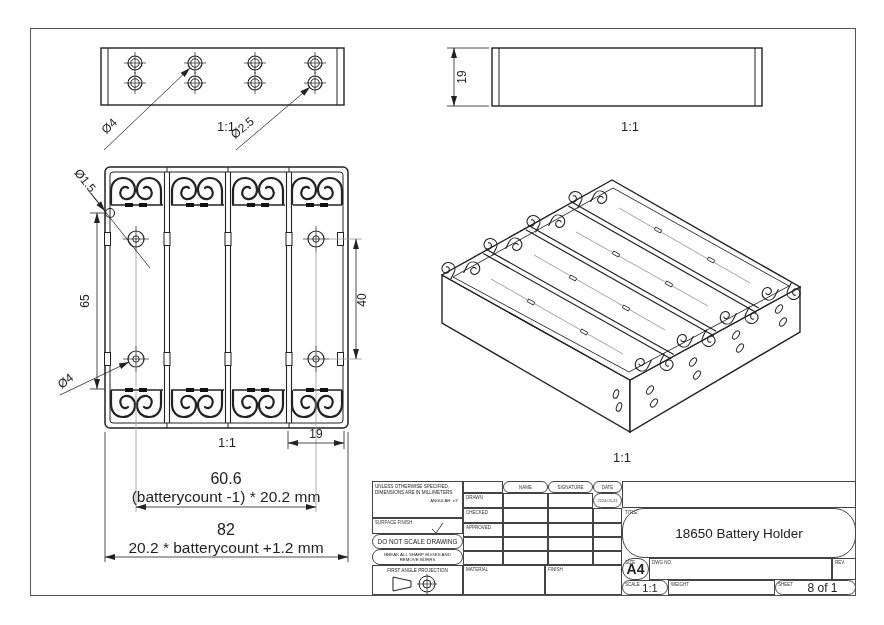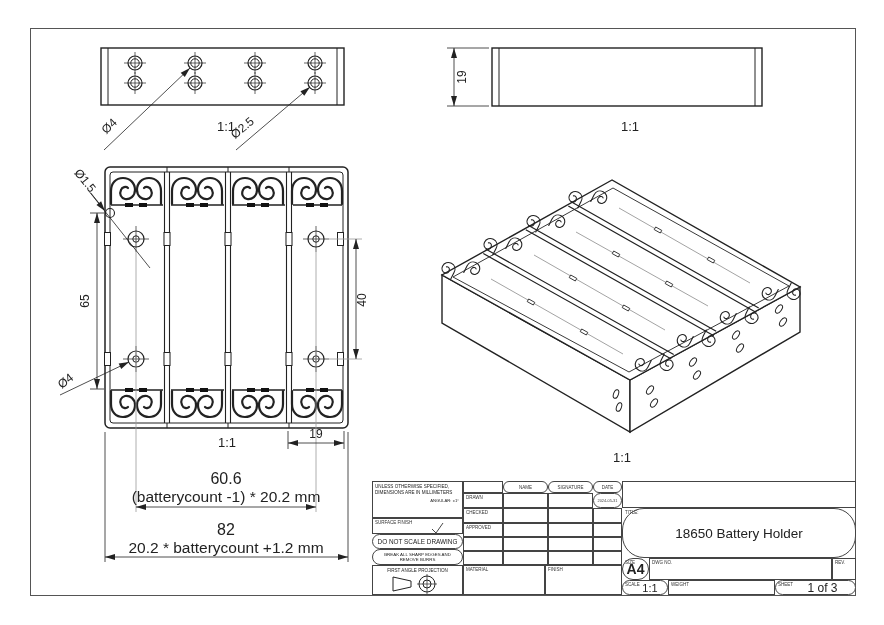--- a/index.html
+++ b/index.html
@@ -331,16 +331,16 @@
     </div>
     <div class="cell ctr" style="left:250px;top:99px;width:46px;height:15px;">
       <span class="lbl">SCALE</span>
       <span class="scaleval" style="margin-left:10px;">1:1</span>
     </div>
     <div class="cell" style="left:296px;top:99px;width:107px;height:15px;">
       <span class="lbl">WEIGHT</span>
     </div>
     <div class="cell ctr" style="left:403px;top:99px;width:81px;height:15px;">
       <span class="lbl">SHEET</span>
-      <span class="sheetval" style="margin-left:14px;">1 of 3</span>
+      <span class="sheetval" style="margin-left:14px;">8 of 1</span>
     </div>
   </div>
 </div>
 
 </body></html>

